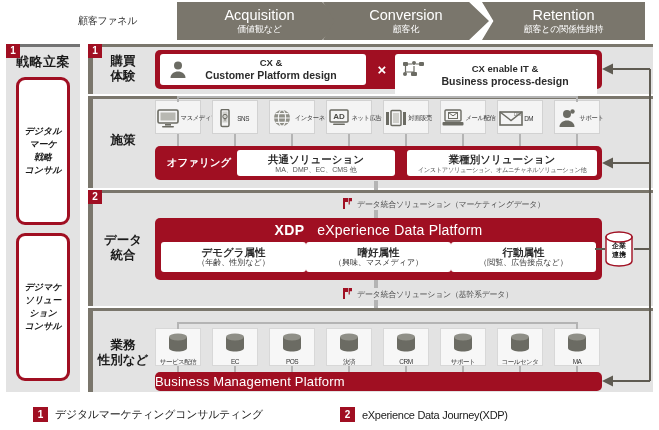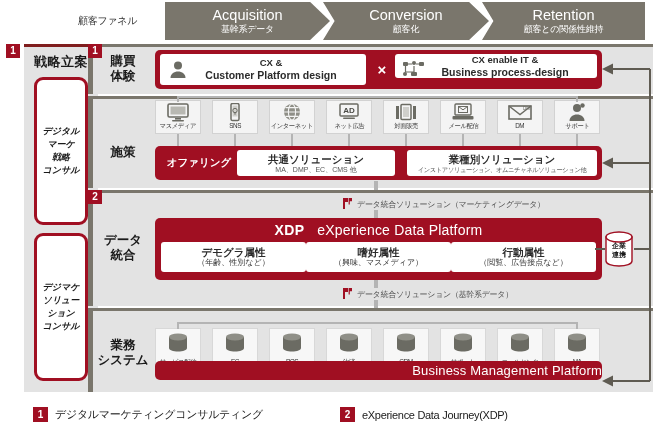--- a/index.html
+++ b/index.html
@@ -21,31 +21,31 @@
     font-size: 10px; color: #333; letter-spacing: -0.3px;
     white-space: nowrap;
   }
   .funnel-wrap { position: absolute; left: 165px; top: 2px; width: 480px; height: 38px; }
   .chev {
     position: absolute; top: 0; height: 38px;
     background: #7a766c; color: #fff;
     display: flex; flex-direction: column;
     align-items: center; justify-content: center;
   }
-  .chev.c1 { left: 0px;   width: 165px; clip-path: polygon(0 0, 88% 0, 100% 50%, 88% 100%, 0 100%); }
+  .chev.c1 { left: 12px;   width: 165px; clip-path: polygon(0 0, 88% 0, 100% 50%, 88% 100%, 0 100%); }
   .chev.c2 { left = 0; left: 158px; width: 166px; clip-path: polygon(0 0, 88% 0, 100% 50%, 88% 100%, 0 100%, 7% 50%); }
   .chev.c3 { left: 317px; width: 163px; clip-path: polygon(0 0, 100% 0, 100% 100%, 0 100%, 7% 50%); }
   .chev .en { font-size: 14.5px; line-height: 16px; font-weight: 400; letter-spacing: 0px; }
   .chev .jp { font-size: 9px; line-height: 12px; letter-spacing: -0.2px; }
 
   
   .strategy-col {
-    position: absolute; left: 24px; top: 44px; width: 74px; height: 348px;
+    position: absolute; left: 6px; top: 44px; width: 74px; height: 348px;
     background: #e3e3e3;
-    border-top: 3px solid #7f1d1d;
+    border-top: 3px solid #737373;
   }
   .strategy-title {
     position: absolute; left: 0; top: 6px; width: 74px;
     text-align: center; font-size: 13px; font-weight: 700; color: #1a1a1a;
     letter-spacing: 0.5px;
   }
   .strategy-box {
     position: absolute; left: 10px; width: 54px;
     background: #fff; border: 3px solid #a00f22; border-radius: 9px;
     display: flex; align-items: center; justify-content: center;
@@ -89,21 +89,21 @@
     background: #fff; border-radius: 3px;
     display: flex; flex-direction: column;
     align-items: center; justify-content: center;
     color: #2b2b2b; text-align: center;
   }
 
   
   .tile {
     position: absolute; width: 46px; height: 34px;
     background: #f4f4f4; border: 1px solid #d2d2d2;
-    display: flex; flex-direction: column; align-items: center; justify-content: flex-start;
+    display: flex; flex-direction: row; align-items: center; justify-content: flex-start;
     padding-top: 2px;
   }
   .tile .cap {
     font-size: 6.5px; color: #333; white-space: nowrap; letter-spacing: -0.4px;
     transform: scale(0.97);
   }
   .tile svg { display: block; }
 
   
   .cline { position: absolute; background: #b4b4b4; }
@@ -138,21 +138,21 @@
 </style>
 </head>
 <body>
 
 <div id="root">
 
   <div class="funnel-label">顧客ファネル</div>
   <div class="funnel-wrap">
     <div class="chev c1">
       <span class="en">Acquisition</span>
-      <span class="jp">基幹系データ</span>
+      <span class="jp">価値観など</span>
     </div>
     <div class="chev c2">
       <span class="en">Conversion</span>
       <span class="jp">顧客化</span>
     </div>
     <div class="chev c3">
       <span class="en">Retention</span>
       <span class="jp">顧客との関係性維持</span>
     </div>
   </div>
@@ -190,41 +190,41 @@
           </svg>
       </span>
       <div style="width:100%; text-align:center; padding-left:16px;">
         <div style="font-size:9.5px; font-weight:700; line-height:12px;">CX &amp;</div>
         <div style="font-size:10.5px; font-weight:700; line-height:13px;">Customer Platform design</div>
       </div>
     </div>
 
     <div class="abs" style="left:216px; top:11px; width:22px; text-align:center; color:#fff; font-size:15px; font-weight:700;">×</div>
 
-    <div class="whitebox" style="position:absolute; left:240px; top:4px; width:202px; height:24px; flex-direction:row;">
+    <div class="whitebox" style="position:absolute; left:240px; top:4px; width:202px; height:42px; flex-direction:row;">
       <span class="abs" style="left:8px;top:7px;">
         <svg width="22" height="18" viewBox="0 0 22 18">
           <rect x="0" y="1" width="5" height="4" rx="1" fill="#6b6b63"></rect>
           <rect x="9" y="0" width="4" height="4" rx="2" fill="#6b6b63"></rect>
           <rect x="16" y="1" width="5" height="4" rx="1" fill="#6b6b63"></rect>
           <rect x="0" y="11" width="4" height="4" rx="2" fill="#6b6b63"></rect>
           <rect x="8" y="11" width="6" height="4" rx="1" fill="#6b6b63"></rect>
           <path d="M2.5 5v6h9M5 3h4M13 3h3M11 5v6" stroke="#6b6b63" stroke-width="1.2" fill="none"></path>
         </svg>
       </span>
       <div style="width:100%; text-align:center; padding-left:18px;">
         <div style="font-size:9.5px; font-weight:700; line-height:12px;">CX enable IT &amp;</div>
         <div style="font-size:10.5px; font-weight:700; line-height:13px;">Business process-design</div>
       </div>
     </div>
   </div>
 
   <div class="band b2"></div>
   <div class="abs" style="left:88px; top:99px; width:5px; height:89px; background:#7a766c;"></div>
-  <div class="row-label" style="left:96px; top:133px; width:54px;margin-top:12px;">施策</div>
+  <div class="row-label" style="left:96px; top:133px; width:54px;">施策</div>
 
   <div class="cline" style="left:178px; top:96px; width:400px; height:2px;"></div>
 
   <div class="tile" style="left:155px; top:100px;">
     <span>
       <svg width="24" height="19" viewBox="0 0 24 19">
           <rect x="2" y="1" width="20" height="13" rx="1.5" fill="none" stroke="#6b6b63" stroke-width="1.6"></rect>
           <rect x="4.5" y="3.5" width="15" height="8" fill="#b8b8b2"></rect>
           <rect x="9" y="15" width="6" height="1.6" fill="#6b6b63"></rect>
           <rect x="6" y="17" width="12" height="1.6" rx="0.8" fill="#6b6b63"></rect>
@@ -395,21 +395,21 @@
       <ellipse cx="15" cy="7" rx="13" ry="5" fill="#fff" stroke="#a00f22" stroke-width="1.4"></ellipse>
     </svg>
     <span class="abs" style="left:0; top:11px; width:30px; text-align:center; font-size:7px; line-height:9px; font-weight:700; color:#1a1a1a; white-space:pre-line;">企業
 連携</span>
   </div>
   <div class="abs" style="left:595px; top:248px; width:10px; height:2px; background:#5f5b52;"></div>
 
   <div class="band b4"></div>
   <div class="abs" style="left:88px; top:311px; width:5px; height:81px; background:#7a766c;"></div>
   <div class="row-label" style="left:92px; top:338px; width:62px; white-space:pre-line;">業務
-システム</div>
+性別など</div>
 
   <div class="cline" style="left:178px; top:322px; width:400px; height:2px;"></div>
 
   <div class="cyl-tile" style="left:155px; top:328px;">
     <span>
       <svg width="26" height="22" viewBox="0 0 26 22">
           <path d="M4 5v11c0 2 4 3.5 9 3.5s9-1.5 9-3.5V5z" fill="#6b6b63"></path>
           <ellipse cx="13" cy="5" rx="9" ry="3.4" fill="#8f8f87"></ellipse>
         </svg>
     </span>
@@ -483,21 +483,21 @@
   <div class="cline" style="left:234px; top:366px; width:2px; height:8px;"></div>
   <div class="cline" style="left:291px; top:366px; width:2px; height:8px;"></div>
   <div class="cline" style="left:348px; top:366px; width:2px; height:8px;"></div>
   <div class="cline" style="left:405px; top:366px; width:2px; height:8px;"></div>
   <div class="cline" style="left:462px; top:366px; width:2px; height:8px;"></div>
   <div class="cline" style="left:519px; top:366px; width:2px; height:8px;"></div>
   <div class="cline" style="left:576px; top:366px; width:2px; height:8px;"></div>
   <div class="cline" style="left:177px; top:322px; width:2px; height:7px;"></div>
   <div class="cline" style="left:576px; top:322px; width:2px; height:7px;"></div>
 
-  <div class="redbar" style="left:155px; top:361px; width:447px; height:19px; justify-content:flex-end;">
+  <div class="redbar" style="left:155px; top:372px; width:447px; height:19px; justify-content:flex-start;">
     <span style="color:#fff; font-size:13px; letter-spacing:0.2px;">Business  Management   Platform</span>
   </div>
 
   <svg class="arrowsvg">
     <g stroke="#5f5b52" stroke-width="2" fill="none">
 
       <path d="M650 69 L650 381"></path>
 
       <path d="M650 69 L612 69"></path>
 

